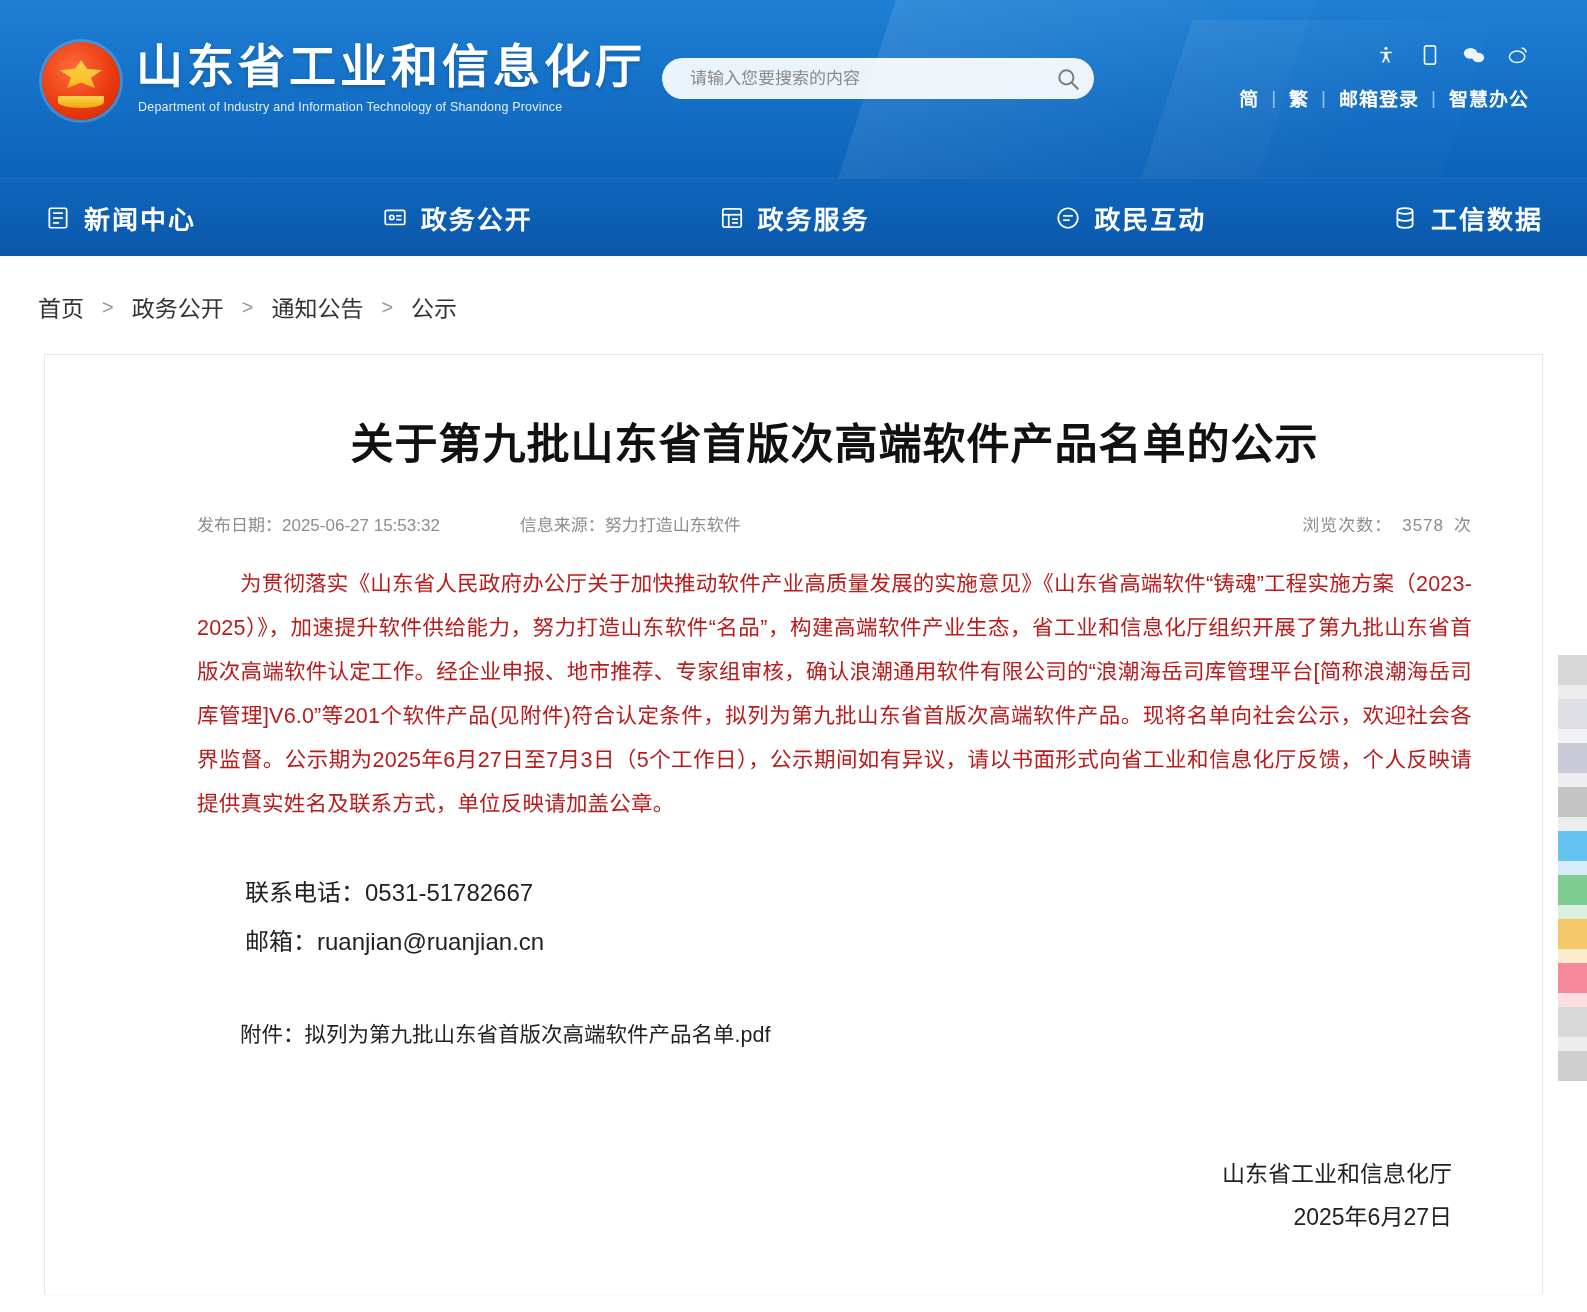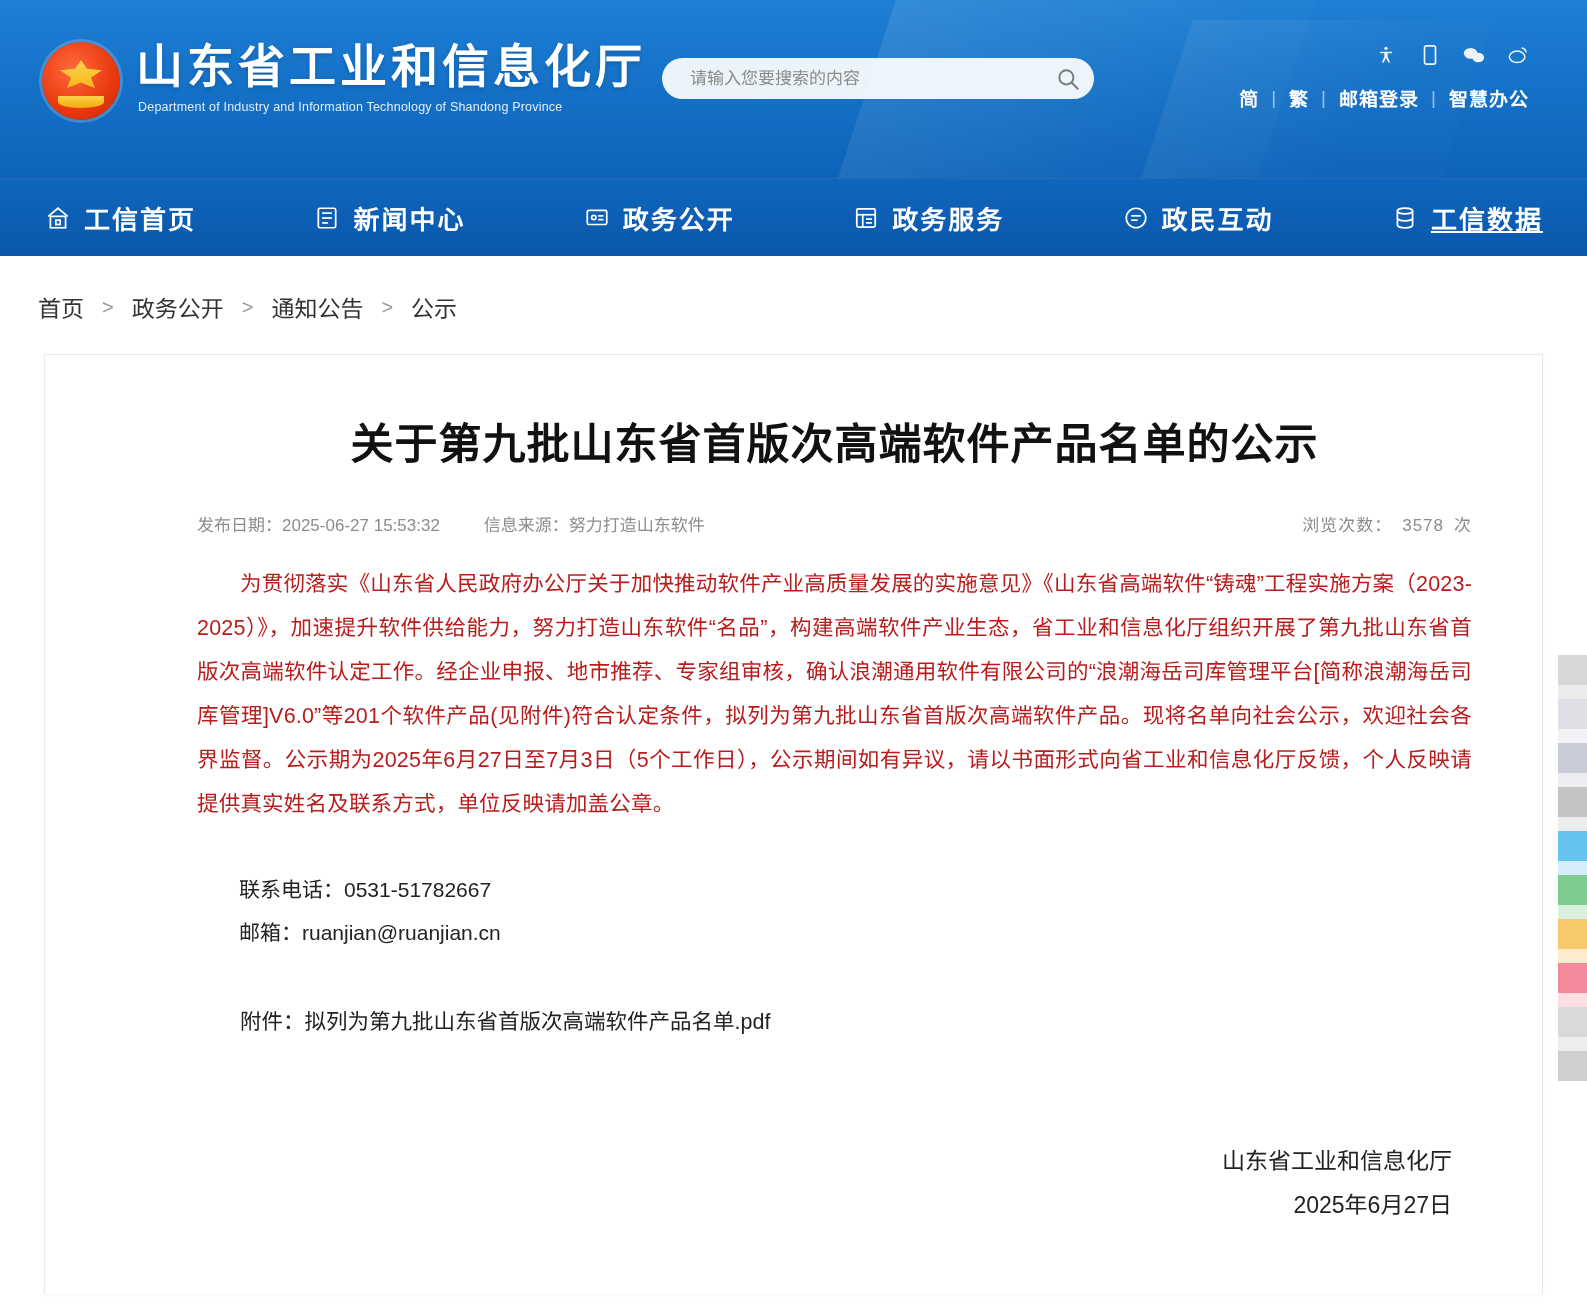--- a/index.html
+++ b/index.html
@@ -156,21 +156,21 @@
     align-items: center;
     justify-content: flex-start;
     gap: 12px;
     color: #ffffff;
     font-size: 26px;
     font-weight: bold;
     letter-spacing: 2px;
     cursor: pointer;
     white-space: nowrap;
   }
-  .nav-item:last-child { flex: 0 0 auto; justify-content: flex-start; text-decoration: underline; }
+  .nav-item:last-child { flex: 0 0 auto; justify-content: flex-start; }
   .nav-ico {
     width: 28px; height: 28px;
     display: inline-flex; align-items: center; justify-content: center;
   }
   .nav-ico svg { display: block; }
 
   
   .breadcrumb {
     width: 1372px;
     padding: 34px 0 30px 38px;
@@ -207,39 +207,40 @@
     letter-spacing: 1px;
     line-height: 1.3;
     margin: 0 0 38px 0;
   }
   .meta-row {
     display: flex;
     align-items: center;
     font-size: 17px;
     color: #8d8d8d;
     padding-bottom: 26px;
+    gap: 36px;
   }
   .meta-pub { margin-right: 44px; }
   .meta-src { }
   .meta-views { margin-left: auto; letter-spacing: 1px; }
   .meta-views .num { margin: 0 10px; }
 
   .body-text {
     font-size: 21.5px;
     line-height: 2.05;
     color: #b91c1c;
     text-align: justify;
     letter-spacing: 0.2px;
   }
   .body-text p { margin: 0 0 6px 0; }
   .indent { text-indent: 2em; }
   .contact-block {
     margin-top: 42px;
     padding-left: 2em;
-    font-size: 21px;
+    font-size: 24px;
     line-height: 2.05;
     color: #222222;
   }
   .attach-block {
     margin-top: 46px;
     padding-left: 2em;
     font-size: 21.5px;
     line-height: 2.05;
     color: #222222;
   }
@@ -320,30 +321,20 @@
     <span class="divider">|</span>
     <span class="tl">繁</span>
     <span class="divider">|</span>
     <span class="tl">邮箱登录</span>
     <span class="divider">|</span>
     <span class="tl">智慧办公</span>
   </div>
 </div>
 
 <div class="nav">
-  <div class="nav-item">
-    <span class="nav-ico">
-      <svg width="26" height="26" viewBox="0 0 24 24" fill="none" stroke="#ffffff" stroke-width="1.6">
-        <path d="M3 10.5 12 3l9 7.5"></path>
-        <rect x="5" y="10.5" width="14" height="10.5"></rect>
-        <rect x="10" y="14" width="4" height="4"></rect>
-      </svg>
-    </span>
-    <span>工信首页</span>
-  </div>
 
   <div class="nav-item">
     <span class="nav-ico">
       <svg width="26" height="26" viewBox="0 0 24 24" fill="none" stroke="#ffffff" stroke-width="1.6">
         <rect x="4" y="3" width="16" height="18" rx="1.5"></rect>
         <line x1="7.5" y1="7.5" x2="16.5" y2="7.5"></line>
         <line x1="7.5" y1="12" x2="16.5" y2="12"></line>
         <line x1="7.5" y1="16.5" x2="13" y2="16.5"></line>
       </svg>
     </span>

